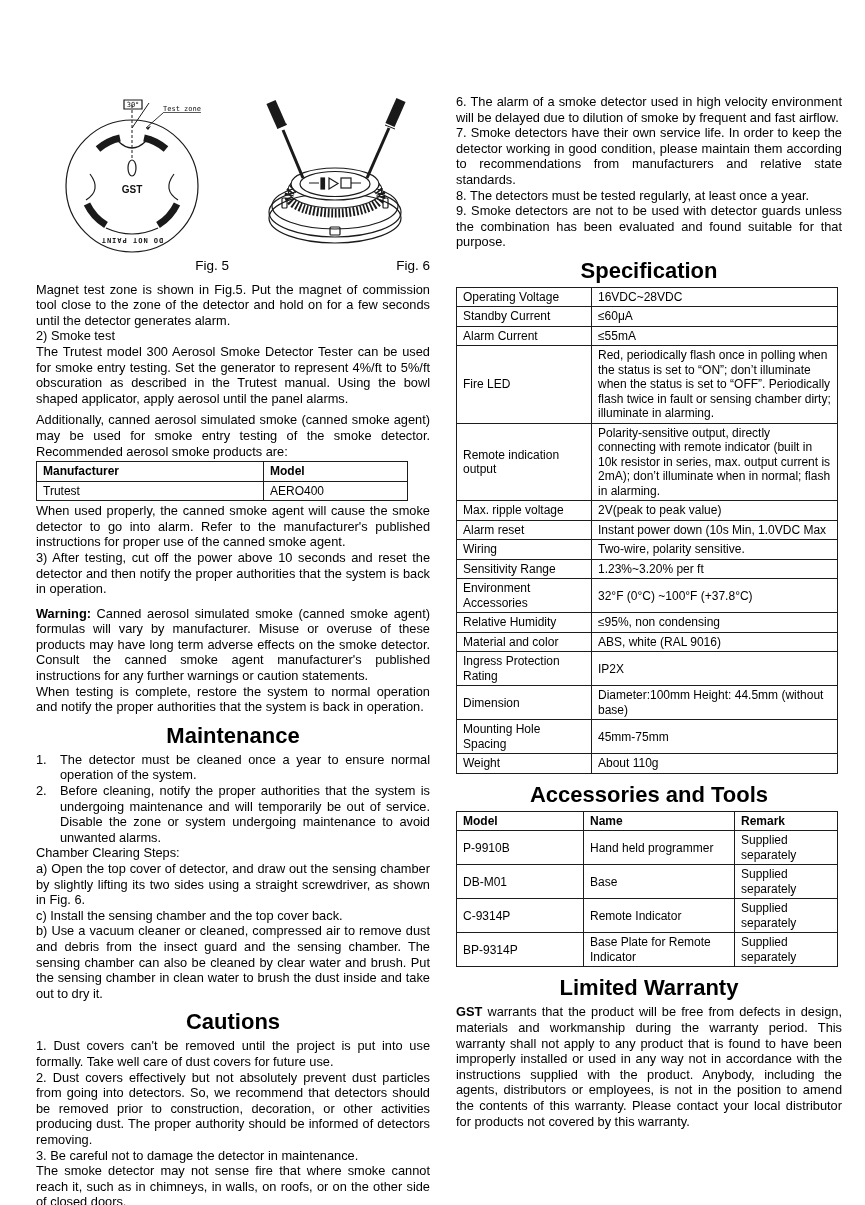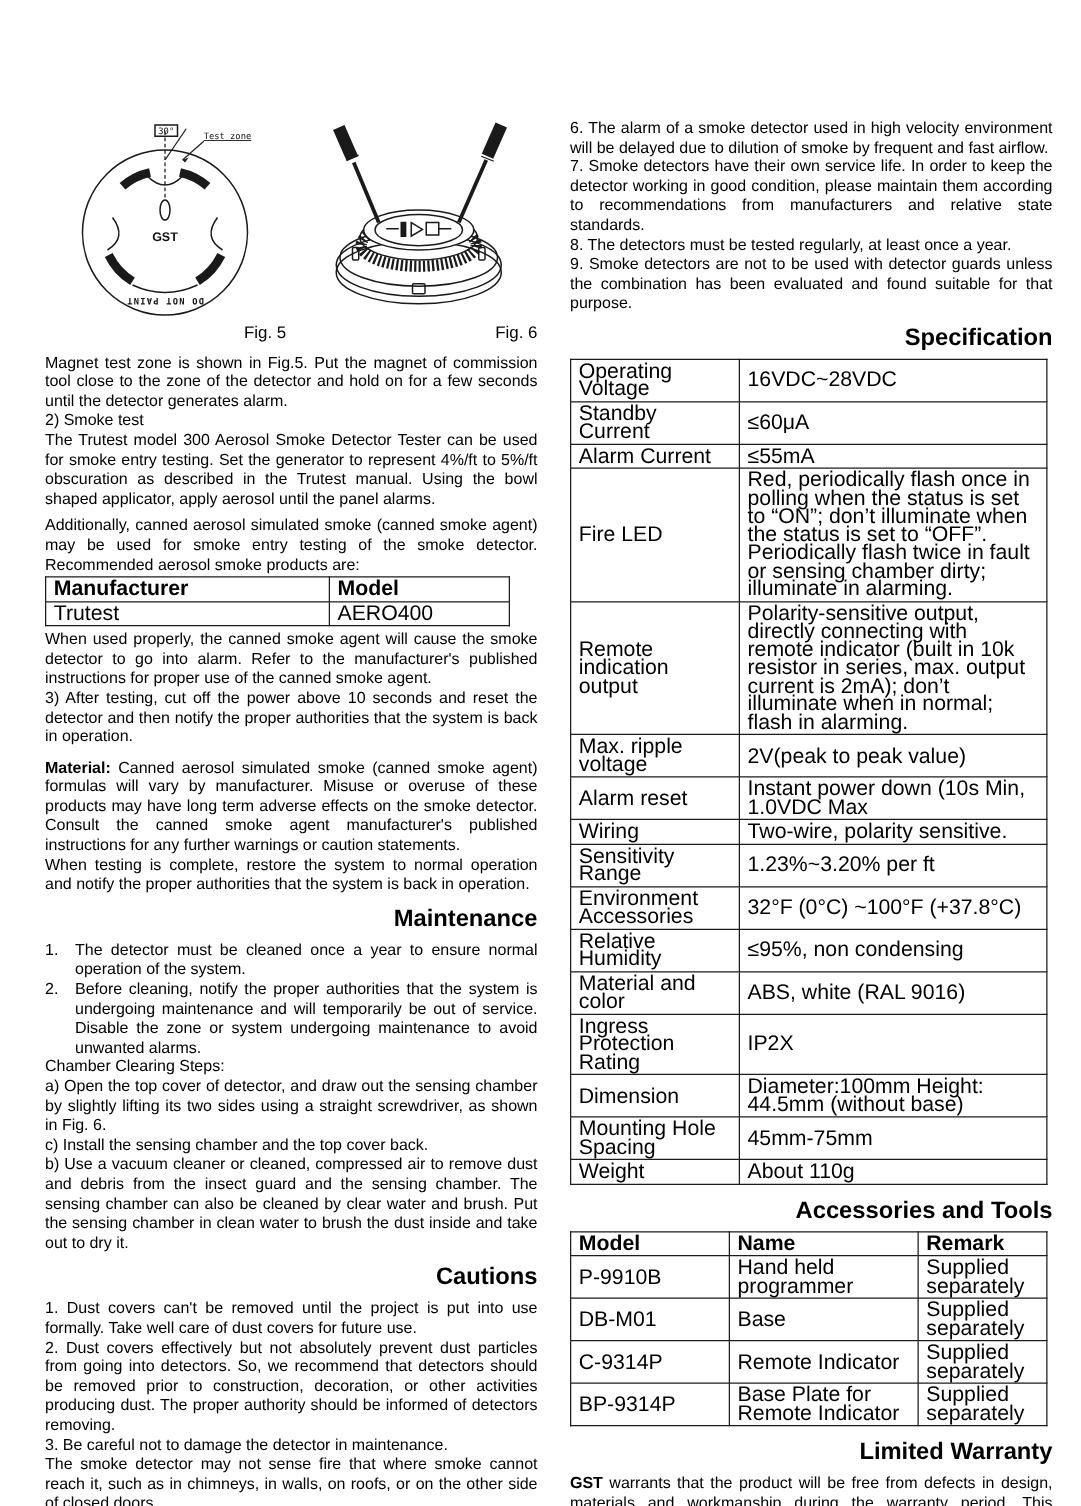--- a/index.html
+++ b/index.html
@@ -11,40 +11,40 @@
   .page { display:flex; padding:94px 0 0 36px; gap:26px; }
   .col { font-size:12.8px; line-height:15.6px; text-align:justify; }
   .col-left  { width:394px; }
   .col-right { width:386px; }
 
   p { margin:0; }
   .gap-sm { margin-top:6px; }
   .gap-md { margin-top:9px; }
 
   h2 {
-    font-size:19px; line-height:22px; font-weight:bold;
-    margin:10px 0 5px 0; text-align:right;
+    font-size:22px; line-height:22px; font-weight:bold;
+    margin:10px 0 5px 0; text-align:center;
   }
 
   
   .figures { display:flex; gap:8px; margin-bottom:8px; }
   .figure  { width:193px; text-align:center; }
   .figure svg { display:block; }
   .fig-caption { font-size:13.5px; margin-top:2px; text-align:right; }
   .draw { stroke:#1a1a1a; fill:none; stroke-width:1.2; }
   .fig-small-label { font-size:7px; font-family:"DejaVu Sans Mono",monospace; }
 
   
   .hng { display:flex; }
   .hng .n { flex:0 0 24px; }
   .hng .t { flex:1; text-align:justify; }
   .indent1 { }
 
   
-  table { border-collapse:collapse; font-size:17px; line-height:14.5px; }
+  table { border-collapse:collapse; font-size:12px; line-height:14.5px; }
   td, th { border:1.5px solid #1c1c1c; padding:2px 6px; vertical-align:middle; text-align:left; }
   th { font-weight:bold; }
   .tbl-aerosol { width:372px; margin:2px 0 2px 0; }
   .tbl-aerosol .c1 { width:214px; }
   .tbl-spec { width:382px; }
   .tbl-spec .c1 { width:122px; }
   .tbl-acc { width:382px; }
   .tbl-acc .c1 { width:114px; }
   .tbl-acc .c2 { width:138px; }
 
@@ -147,21 +147,21 @@
       </tr>
       <tr>
         <td class="c1">Trutest</td>
         <td>AERO400</td>
       </tr>
     </tbody>
       </table>
 
     <p>When used properly, the canned smoke agent will cause the smoke detector to go into alarm. Refer to the manufacturer's published instructions for proper use of the canned smoke agent.</p>
     <p>3)    After testing, cut off the power above 10 seconds and reset the detector and then notify the proper authorities that the system is back in operation.</p>
-    <p class="gap-md"><b>Material:</b><span> Canned aerosol simulated smoke (canned smoke agent) formulas will vary by manufacturer. Misuse or overuse of these products may have long term adverse effects on the smoke detector. Consult the canned smoke agent manufacturer's published instructions for any further warnings or caution statements.</span></p>
+    <p class="gap-md"><b>Warning:</b><span> Canned aerosol simulated smoke (canned smoke agent) formulas will vary by manufacturer. Misuse or overuse of these products may have long term adverse effects on the smoke detector. Consult the canned smoke agent manufacturer's published instructions for any further warnings or caution statements.</span></p>
     <p>When testing is complete, restore the system to normal operation and notify the proper authorities that the system is back in operation.</p>
 
     <h2>Maintenance</h2>
     <div class="hng">
       <span class="n">1.</span>
       <span class="t">The detector must be cleaned once a year to ensure normal operation of the system.</span>
     </div>
     <div class="hng">
       <span class="n">2.</span>
       <span class="t">Before cleaning, notify the proper authorities that the system is undergoing maintenance and will temporarily be out of service. Disable the zone or system undergoing maintenance to avoid unwanted alarms.</span>

